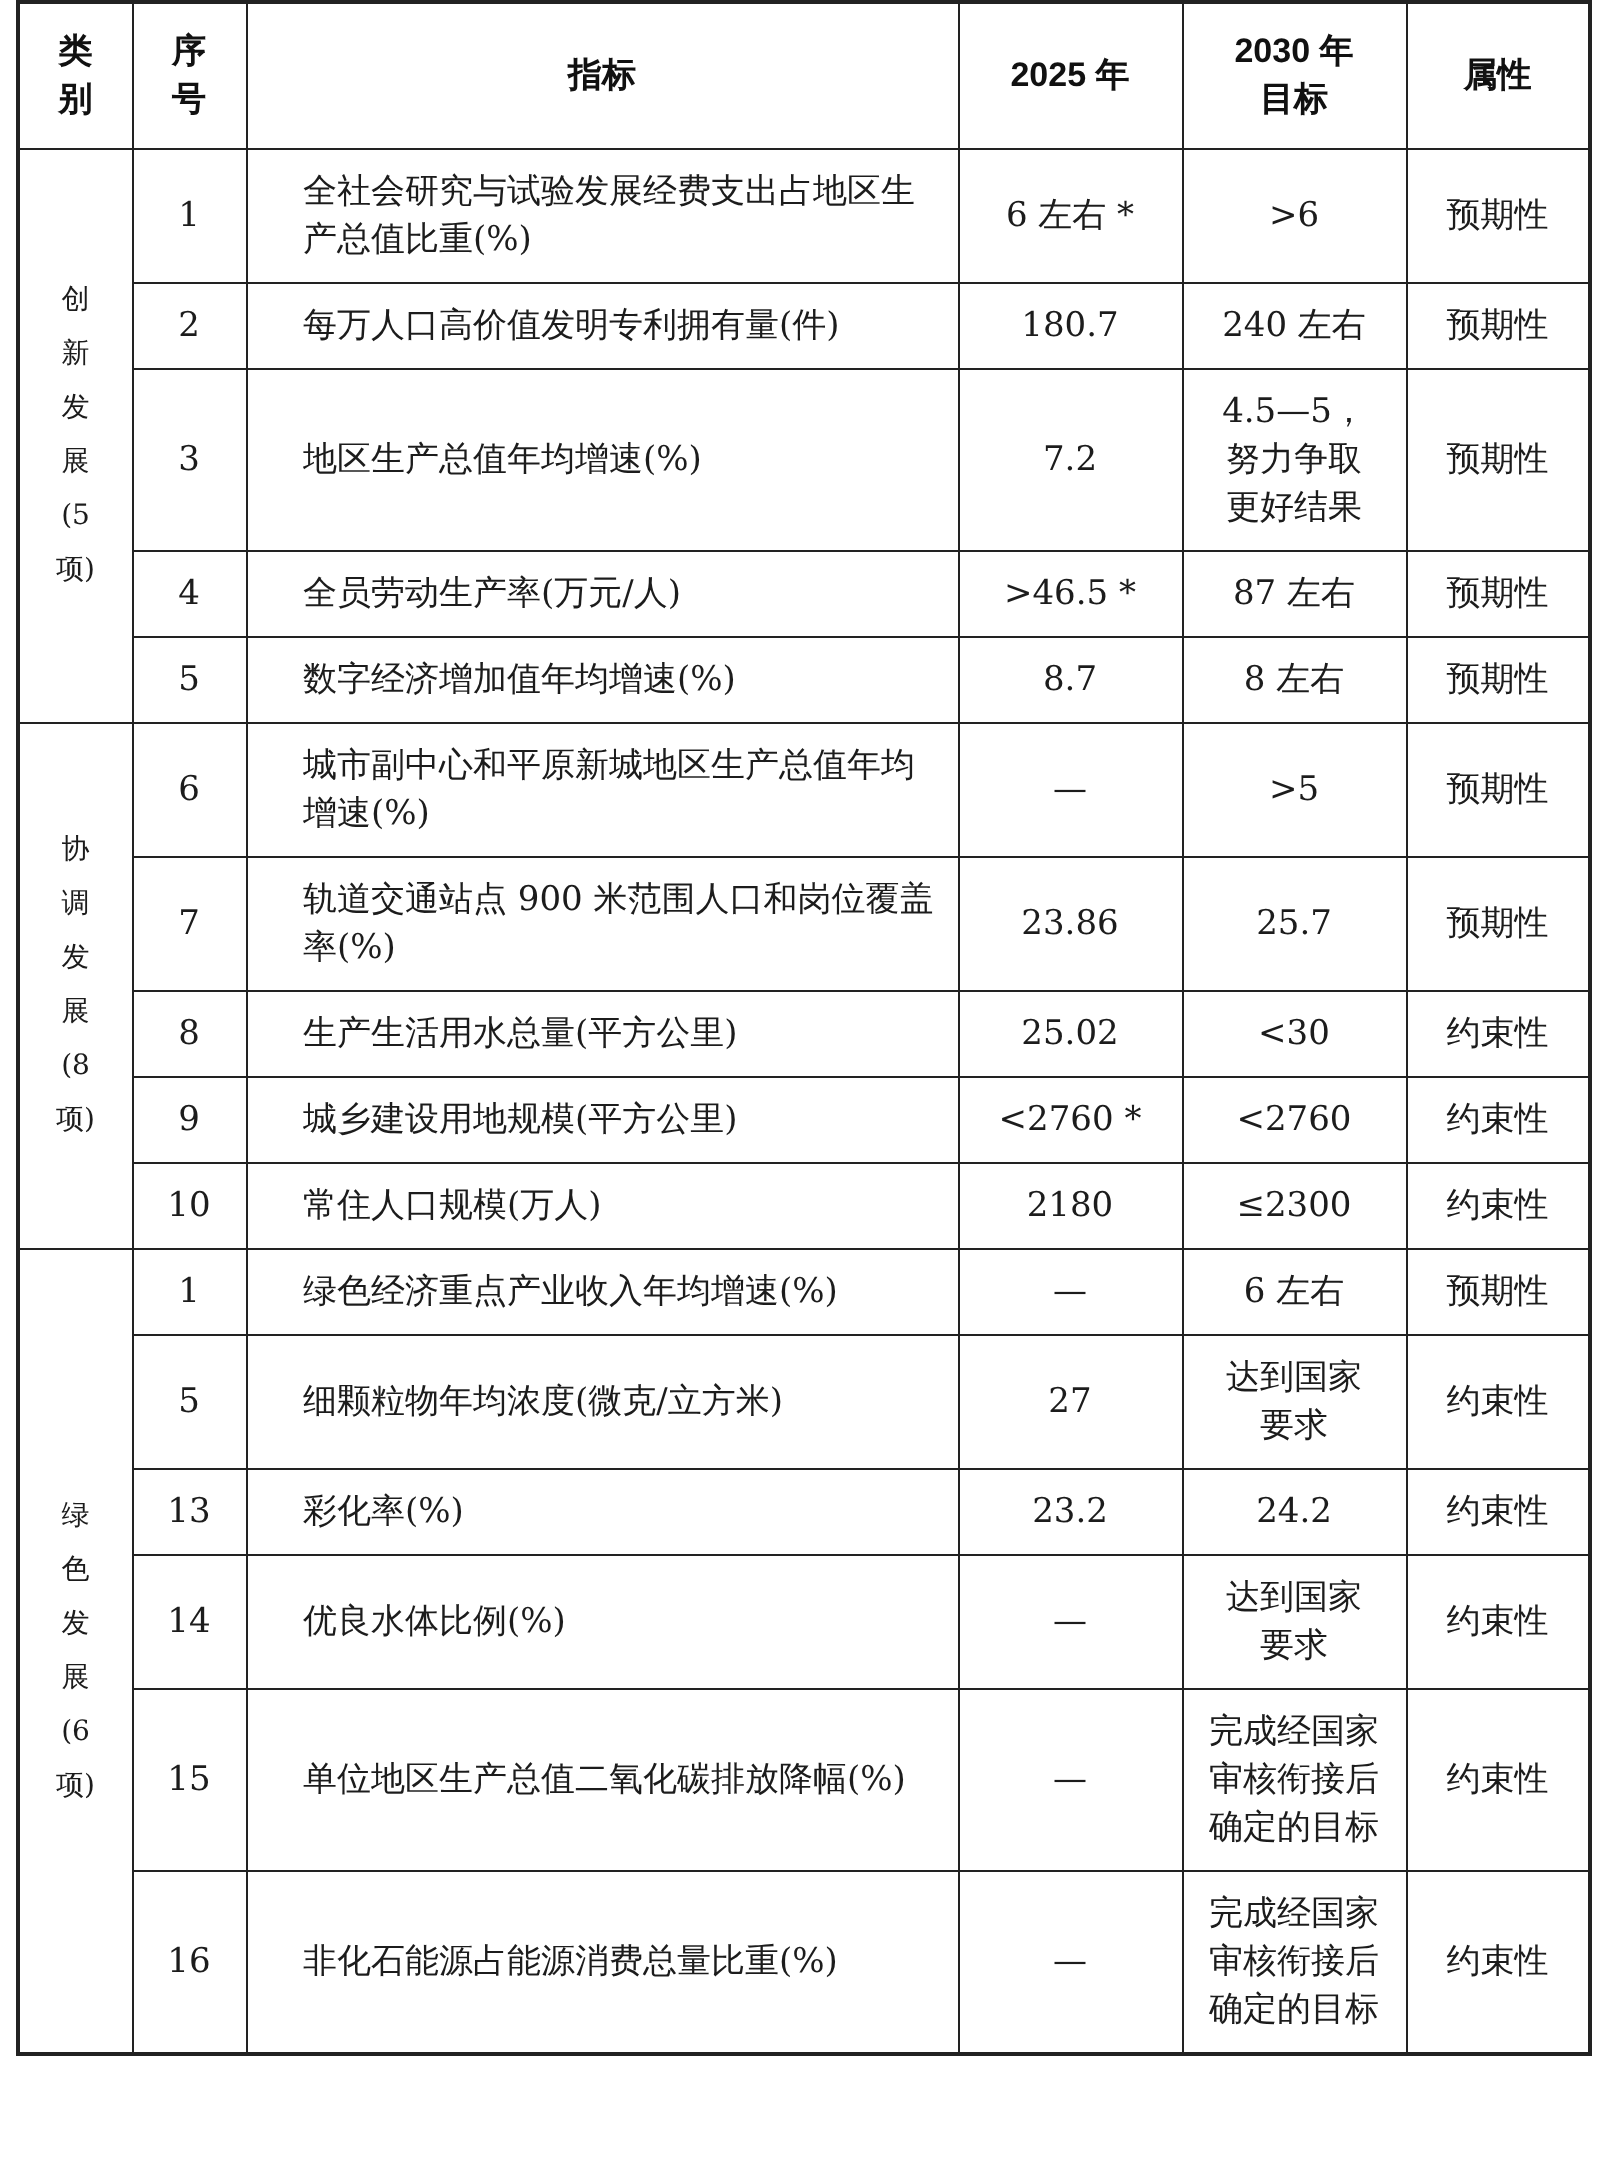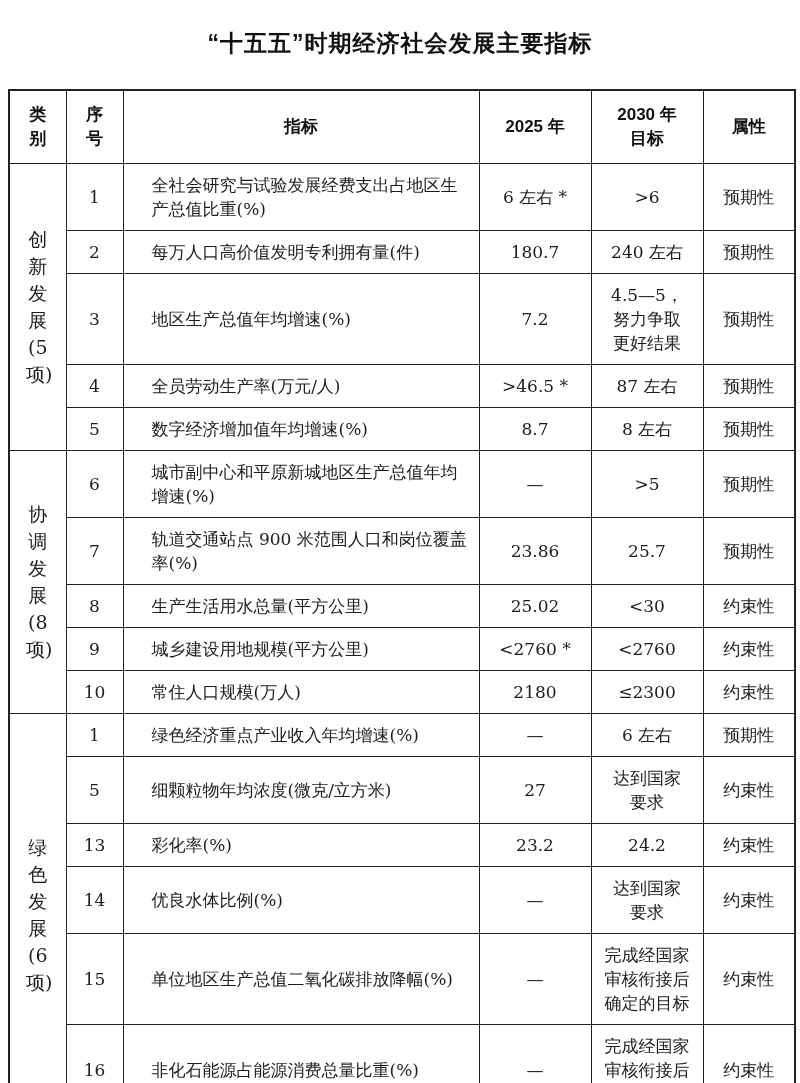--- a/index.html
+++ b/index.html
@@ -56,29 +56,28 @@
     color: #1c1c1c;
   }
   .indicators td.ind {
     text-align: left;
     padding-left: 28px;
     padding-right: 10px;
   }
   .indicators td.cat {
     padding: 6px 16px;
     line-height: 27px;
-    font-size: 19px;
+    font-size: 14px;
     text-align: center;
   }
 </style>
 </head>
 <body>
 
 <div class="page">
-  <h1 class="doc-title">“十五五”时期经济社会发展主要指标</h1>
 
   <table class="indicators">
     <colgroup>
       <col style="width:57px">
       <col style="width:57px">
       <col style="width:356px">
       <col style="width:112px">
       <col style="width:112px">
       <col style="width:92px">
     </colgroup>

